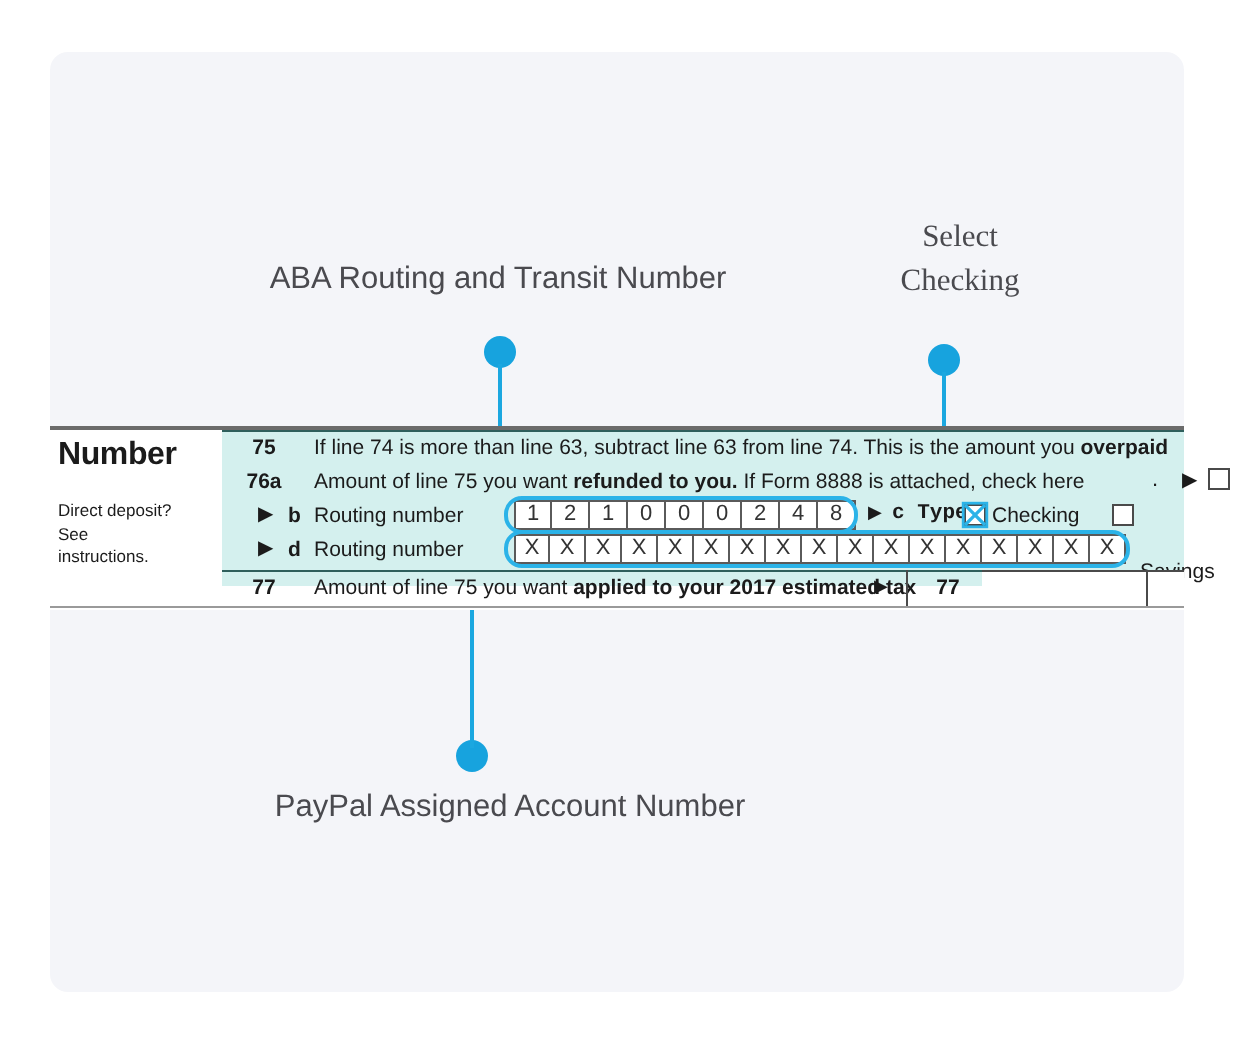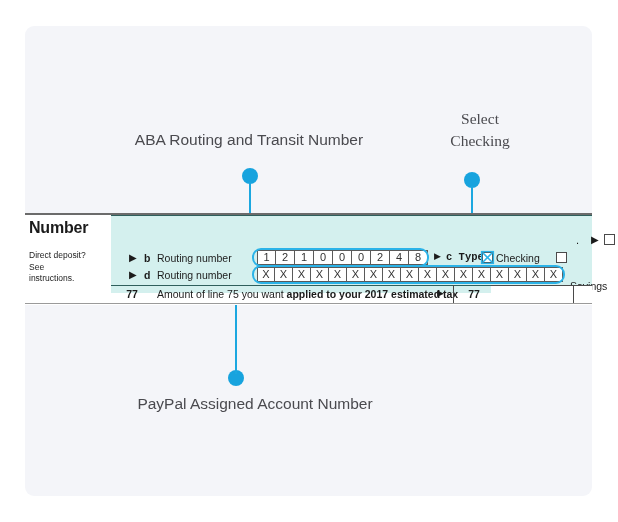--- a/index.html
+++ b/index.html
@@ -321,21 +321,29 @@
   <div id="form">
 
     <div id="shade"></div>
 
     <div id="refund-label">Number</div>
 
     <div id="direct-deposit-note" style="white-space: pre-line;">Direct deposit?
 See
 instructions.</div>
 
-
+    <div class="frow" id="row75">
+      <div class="lineno">75</div>
+      <div class="ftext"><span>If line 74 is more than line 63, subtract line 63 from line 74. This is the amount you </span><b>overpaid</b></div>
+    </div>
+
+    <div class="frow" id="row76a">
+      <div class="lineno">76a</div>
+      <div class="ftext"><span>Amount of line 75 you want </span><b>refunded to you.</b><span> If Form 8888 is attached, check here</span></div>
+    </div>
     <div id="dot-8888">.</div>
     <div id="arrow-8888">▶</div>
     <div class="chk" id="chk-8888"></div>
 
     <div class="arrow-mark" id="arrow-b">▶</div>
     <div class="frow" id="rowb">
       <div class="sublabel">b</div>
       <div class="ftext">Routing number</div>
     </div>
     <div class="boxgrid" id="routing-grid">

